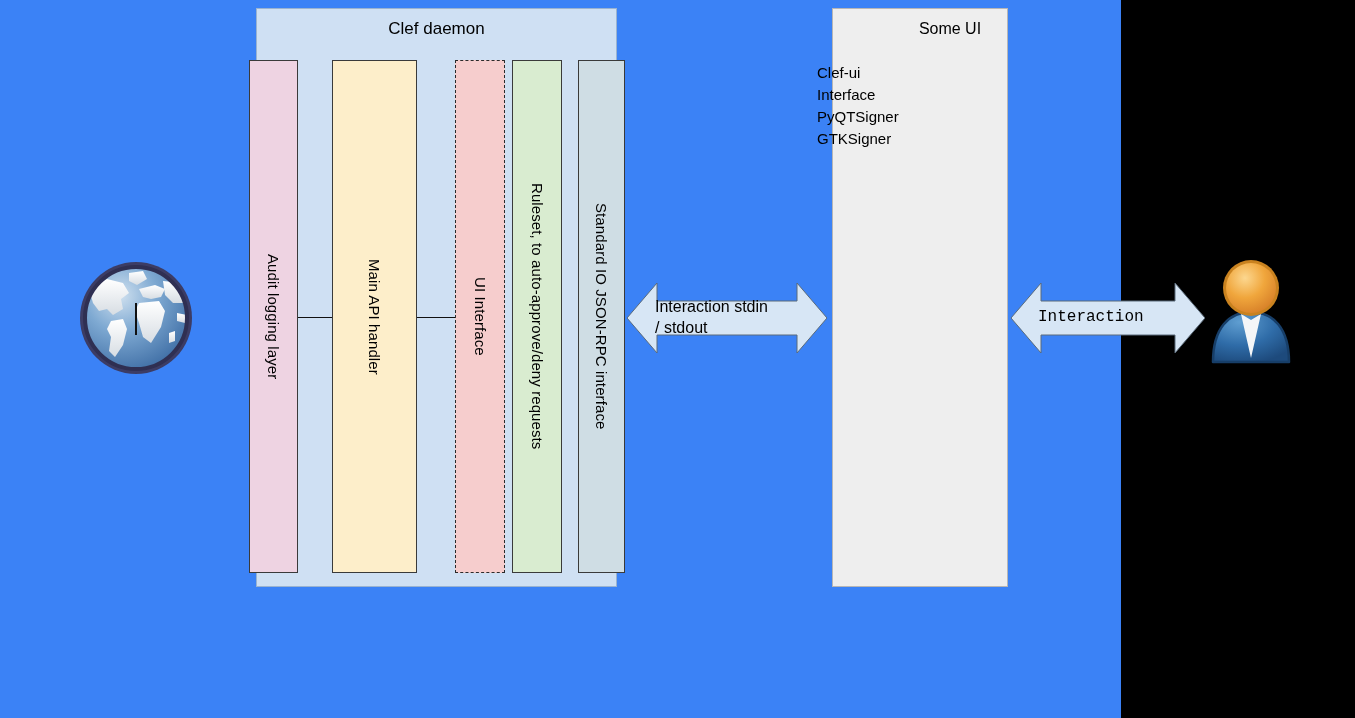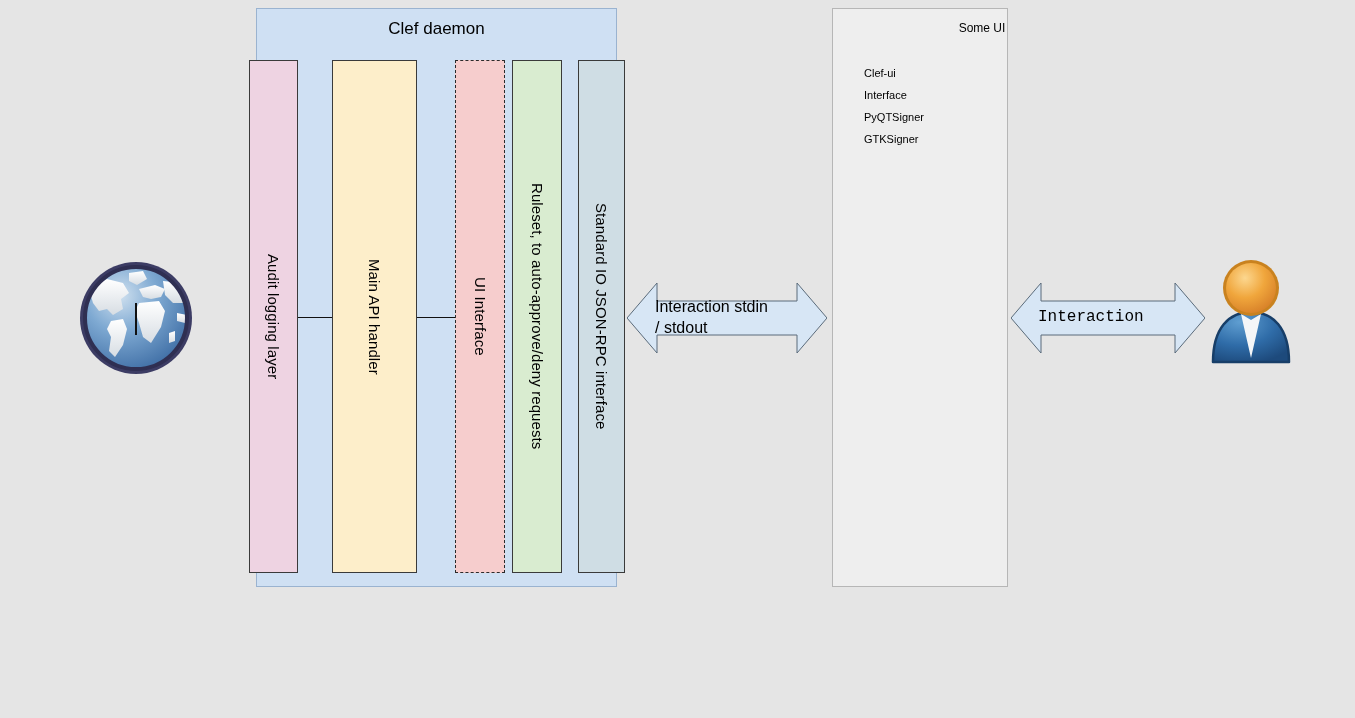--- a/index.html
+++ b/index.html
@@ -5,23 +5,23 @@
   * { box-sizing: border-box; }
   html, body {
     margin: 0; padding: 0;
     background: #000000;
     width: 1355px; height: 718px;
     overflow: hidden;
     font-family: "Liberation Sans", sans-serif;
   }
   #canvas {
     position: relative;
-    width: 1355px;
+    width: 1121px;
     height: 718px;
-    background: #e5e5e5;
+    background: #3b82f6;
   }
 
   
   .daemon-box {
     position: absolute;
     left: 256px; top: 8px;
     width: 361px; height: 579px;
     background: #cfe0f3;
     border: 1px solid #9ab3d0;
   }
@@ -91,33 +91,33 @@
   
   .ui-box {
     position: absolute;
     left: 832px; top: 8px;
     width: 176px; height: 579px;
     background: #eeeeee;
     border: 1px solid #b6b6b6;
   }
   .ui-title {
     position: absolute;
-    left: 876px; top: 17px;
+    left: 844px; top: 17px;
     width: 176px;
     text-align: center;
-    font-size: 12px;
+    font-size: 16px;
     color: #000000;
     line-height: 23px;
     padding-left: 36px;
   }
   .ui-list {
     position: absolute;
-    left: 864px; top: 62px;
+    left: 817px; top: 62px;
     width: 160px;
-    font-size: 11px;
+    font-size: 15px;
     color: #000000;
     line-height: 22px;
   }
   .ui-list div { white-space: nowrap; }
 
   
   .arrow {
     position: absolute;
     height: 74px;
   }

